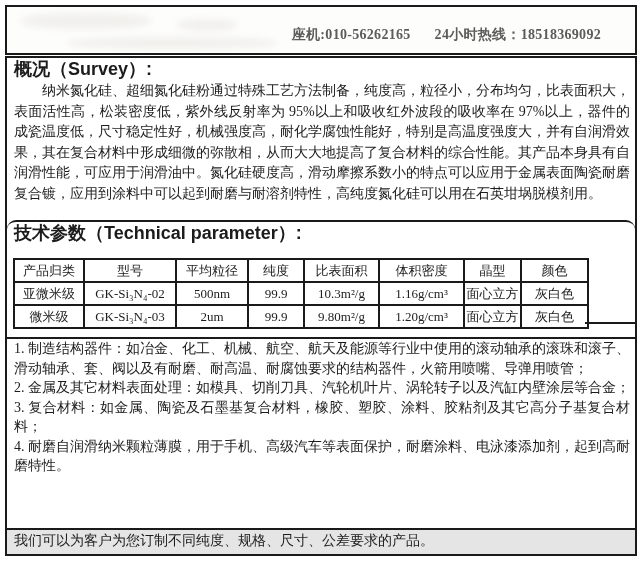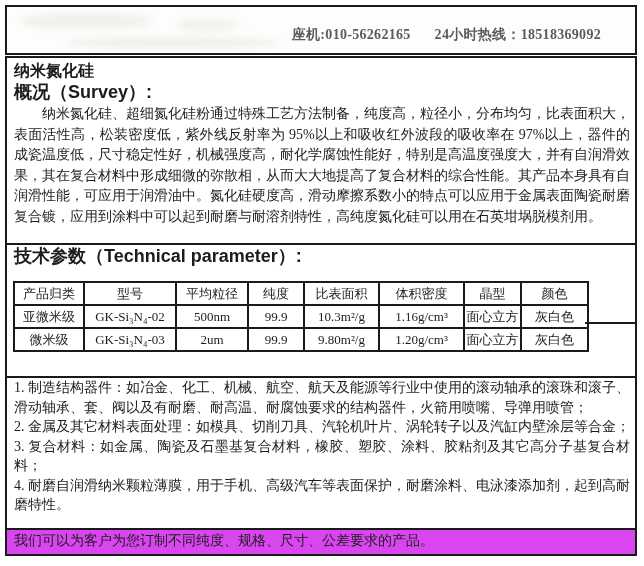--- a/index.html
+++ b/index.html
@@ -55,21 +55,21 @@
   .body-text {
     margin: 0;
     padding: 0 5px 16px 7px;
     font-size: 14px; line-height: 20.5px;
     text-align: justify;
     text-indent: 28px;
   }
   .sec-divided { border-top: 2px solid #1a1a1a; }
 
   
-  .tech-sec { padding-bottom: 24px; position: relative; }
+  .tech-sec { padding-bottom: 8px; position: relative; border-radius: 9px; }
   table.tech {
     border-collapse: collapse;
     table-layout: fixed;
     margin: 13px 0 0 6px;
   }
   table.tech th, table.tech td {
     border: 2px solid #1a1a1a;
     font-weight: normal;
     text-align: center;
     vertical-align: middle;
@@ -91,39 +91,38 @@
   .app-item {
     font-size: 14px; line-height: 19.5px;
     text-align: justify;
   }
 
   
   .footer-sec {
     position: absolute; left: 0; right: 0; bottom: 0;
     border-top: 2px solid #1a1a1a;
     padding: 2px 7px 4px 7px;
-    background: #d946ef;
+    background: #e5e5e5;
   }
   .footer-note { font-size: 14px; line-height: 18px; }
 </style>
 </head>
 <body>
 
 <div class="contact-bar">
   <div class="wm wm1"></div>
   <div class="wm wm2"></div>
   <div class="wm wm3"></div>
   <div class="contact">
     <span>座机:010-56262165</span><span class="gap"></span><span>24小时热线：18518369092</span>
   </div>
 </div>
 
 <div class="main-box">
 
-  <div class="doc-title">纳米氮化硅</div>
 
   <div class="survey-sec">
     <div class="heading">概况（Survey）:</div>
     <p class="body-text">纳米氮化硅、超细氮化硅粉通过特殊工艺方法制备，纯度高，粒径小，分布均匀，比表面积大，表面活性高，松装密度低，紫外线反射率为 95%以上和吸收红外波段的吸收率在 97%以上，器件的成瓷温度低，尺寸稳定性好，机械强度高，耐化学腐蚀性能好，特别是高温度强度大，并有自润滑效果，其在复合材料中形成细微的弥散相，从而大大地提高了复合材料的综合性能。其产品本身具有自润滑性能，可应用于润滑油中。氮化硅硬度高，滑动摩擦系数小的特点可以应用于金属表面陶瓷耐磨复合镀，应用到涂料中可以起到耐磨与耐溶剂特性，高纯度氮化硅可以用在石英坩埚脱模剂用。</p>
   </div>
 
   <div class="sec-divided tech-sec">
     <div class="heading">技术参数（Technical parameter）:</div>
     <table class="tech">
       <colgroup id="tech-cols">

